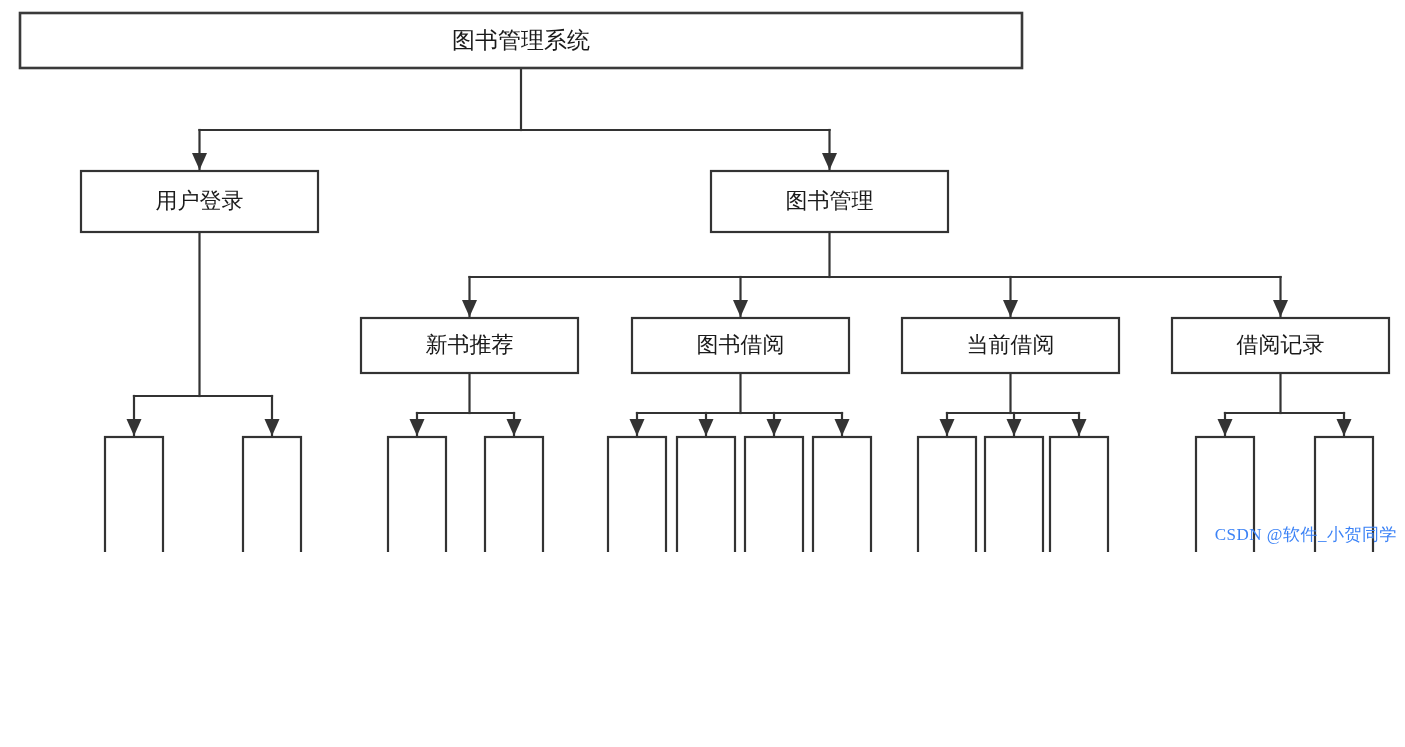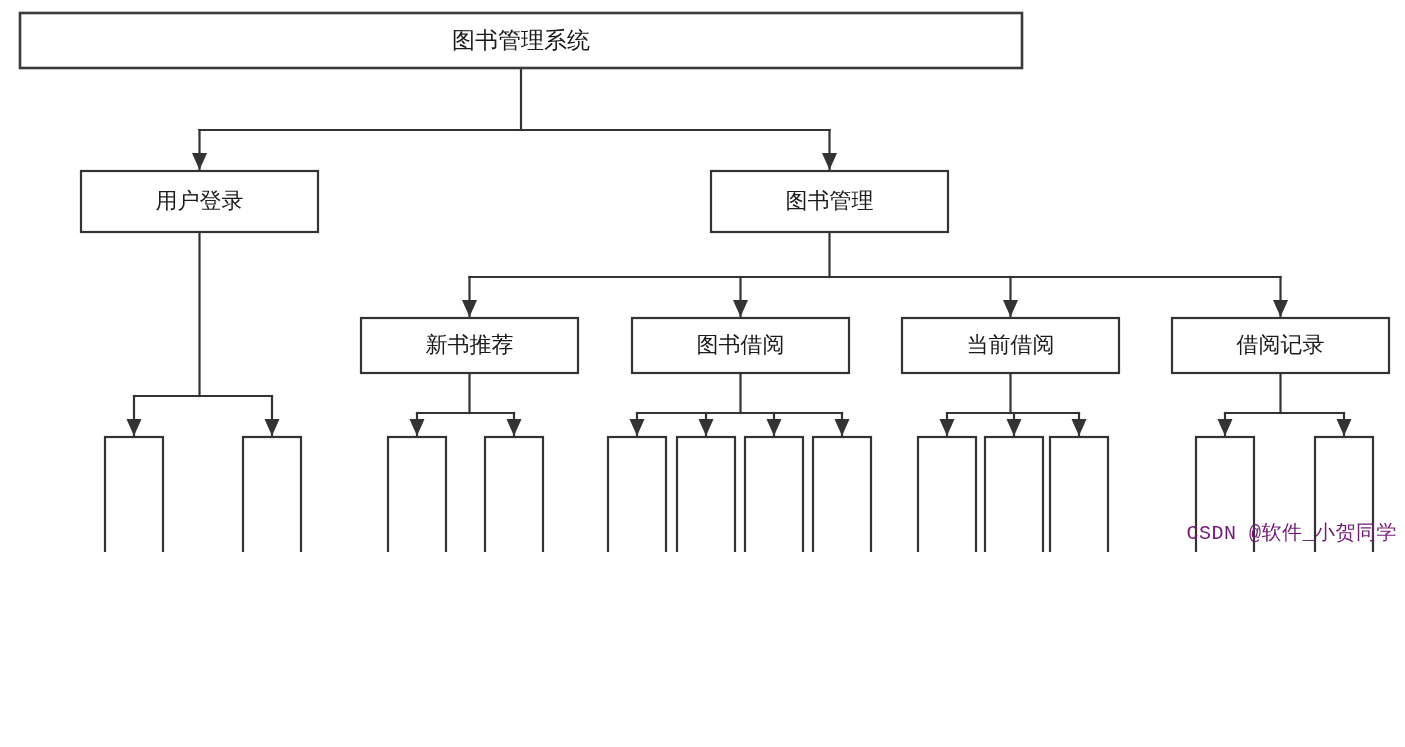--- a/index.html
+++ b/index.html
@@ -70,23 +70,23 @@
     line-height: 1.08;
     letter-spacing: 2.5px;
     color: #1a1a1a;
     white-space: nowrap;
     text-align: center;
   }
   .watermark {
     position: absolute;
     right: 8px;
     bottom: 6px;
-    font-family: Liberation Mono, monospace;
-    font-size: 20px;
-    color: #701a75;
+    font-family: Liberation Serif, serif;
+    font-size: 17px;
+    color: #3b82f6;
     letter-spacing: 0.5px;
     white-space: nowrap;
   }
 </style>
 </head>
 <body>
 
 <div id="diagram-root">
 
   <svg id="flow-svg" viewBox="0 0 1405 747">

